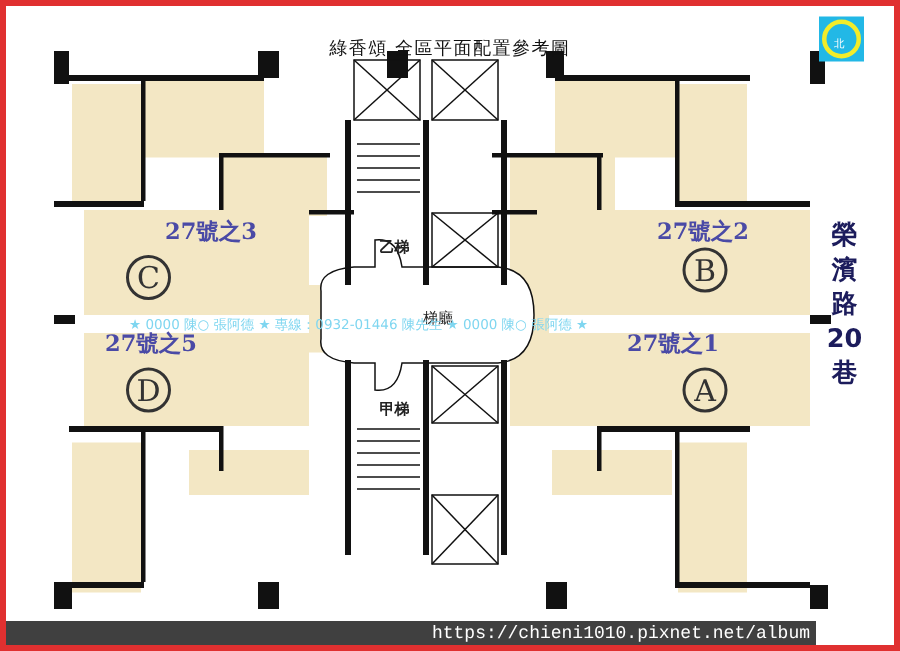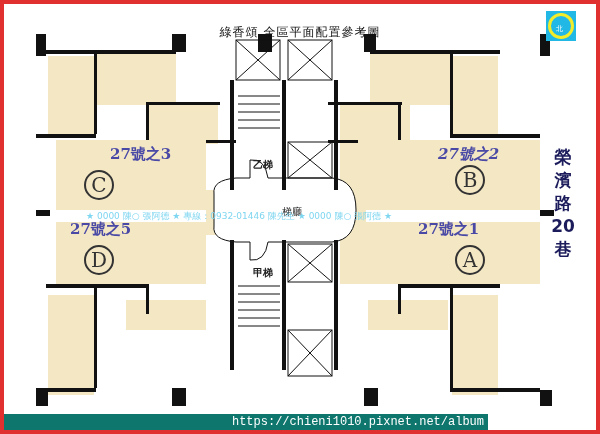--- a/index.html
+++ b/index.html
@@ -7,21 +7,21 @@
   .frame{position:absolute;left:0;top:0;width:600px;height:434px;box-sizing:border-box;border:4px solid #e03030;background:#fff;}
   .title{position:absolute;left:0;top:24px;width:600px;text-align:center;font-size:12px;letter-spacing:1px;color:#111;}
   .plan{position:absolute;left:0;top:0;width:600px;height:434px;}
   .compass{position:absolute;left:546px;top:11px;width:30px;height:30px;background:#22b8e6;}
   .compass .ring{position:absolute;left:2px;top:2px;width:20px;height:20px;border:3px solid #f2ec2a;border-radius:50%;}
   .compass .lbl{position:absolute;left:10px;top:13px;font-size:7px;color:#fff;}
   .street{position:absolute;left:549px;top:146px;width:28px;text-align:center;color:#1c1c5c;font-family:"DejaVu Sans",sans-serif;font-weight:bold;font-size:17px;line-height:23px;}
   .unit-label{position:absolute;color:#4a4aa6;font-size:15px;font-weight:bold;font-family:"DejaVu Serif",serif;}
   .unit-circle{position:absolute;width:26px;height:26px;border:2px solid #333;border-radius:50%;text-align:center;line-height:26px;font-size:20px;color:#333;font-family:"DejaVu Serif",serif;}
   .stair-label{position:absolute;font-size:10px;color:#222;}
-  .footer{position:absolute;left:4px;top:414px;width:484px;height:16px;background:#0f766e;}
+  .footer{position:absolute;left:4px;top:414px;width:540px;height:16px;background:#404040;}
   .footer span{position:absolute;right:4px;top:1px;font-family:"Liberation Mono",monospace;font-size:12px;color:#fff;}
   .watermark{position:absolute;left:86px;top:210px;width:450px;height:11px;font-size:9px;color:#7fd6f0;white-space:nowrap;overflow:hidden;font-family:"DejaVu Sans",sans-serif;}
 </style>
 </head>
 <body>
 
 <div class="frame"></div>
 
 <svg class="plan" width="600" height="434" viewBox="0 0 600 434">
 
@@ -135,21 +135,21 @@
   <div>榮</div>
   <div>濱</div>
   <div>路</div>
   <div>20</div>
   <div>巷</div>
 </div>
 
 <div class="unit-label" style="left:70px;top:145px;margin-left:40px;">27號之3</div>
 <div class="unit-circle" style="left:84px;top:170px;">C</div>
 
-<div class="unit-label" style="left:438px;top:145px;font-style:italic;">27號之2</div>
+<div class="unit-label" style="left:438px;top:145px;">27號之2</div>
 <div class="unit-circle" style="left:455px;top:165px;">B</div>
 
 <div class="unit-label" style="left:70px;top:220px;">27號之5</div>
 <div class="unit-circle" style="left:84px;top:245px;">D</div>
 
 <div class="unit-label" style="left:418px;top:220px;">27號之1</div>
 <div class="unit-circle" style="left:455px;top:245px;">A</div>
 
 <div class="stair-label" style="left:253px;top:158px;font-weight:bold;">乙梯</div>
 <div class="stair-label" style="left:253px;top:266px;font-weight:bold;">甲梯</div>

